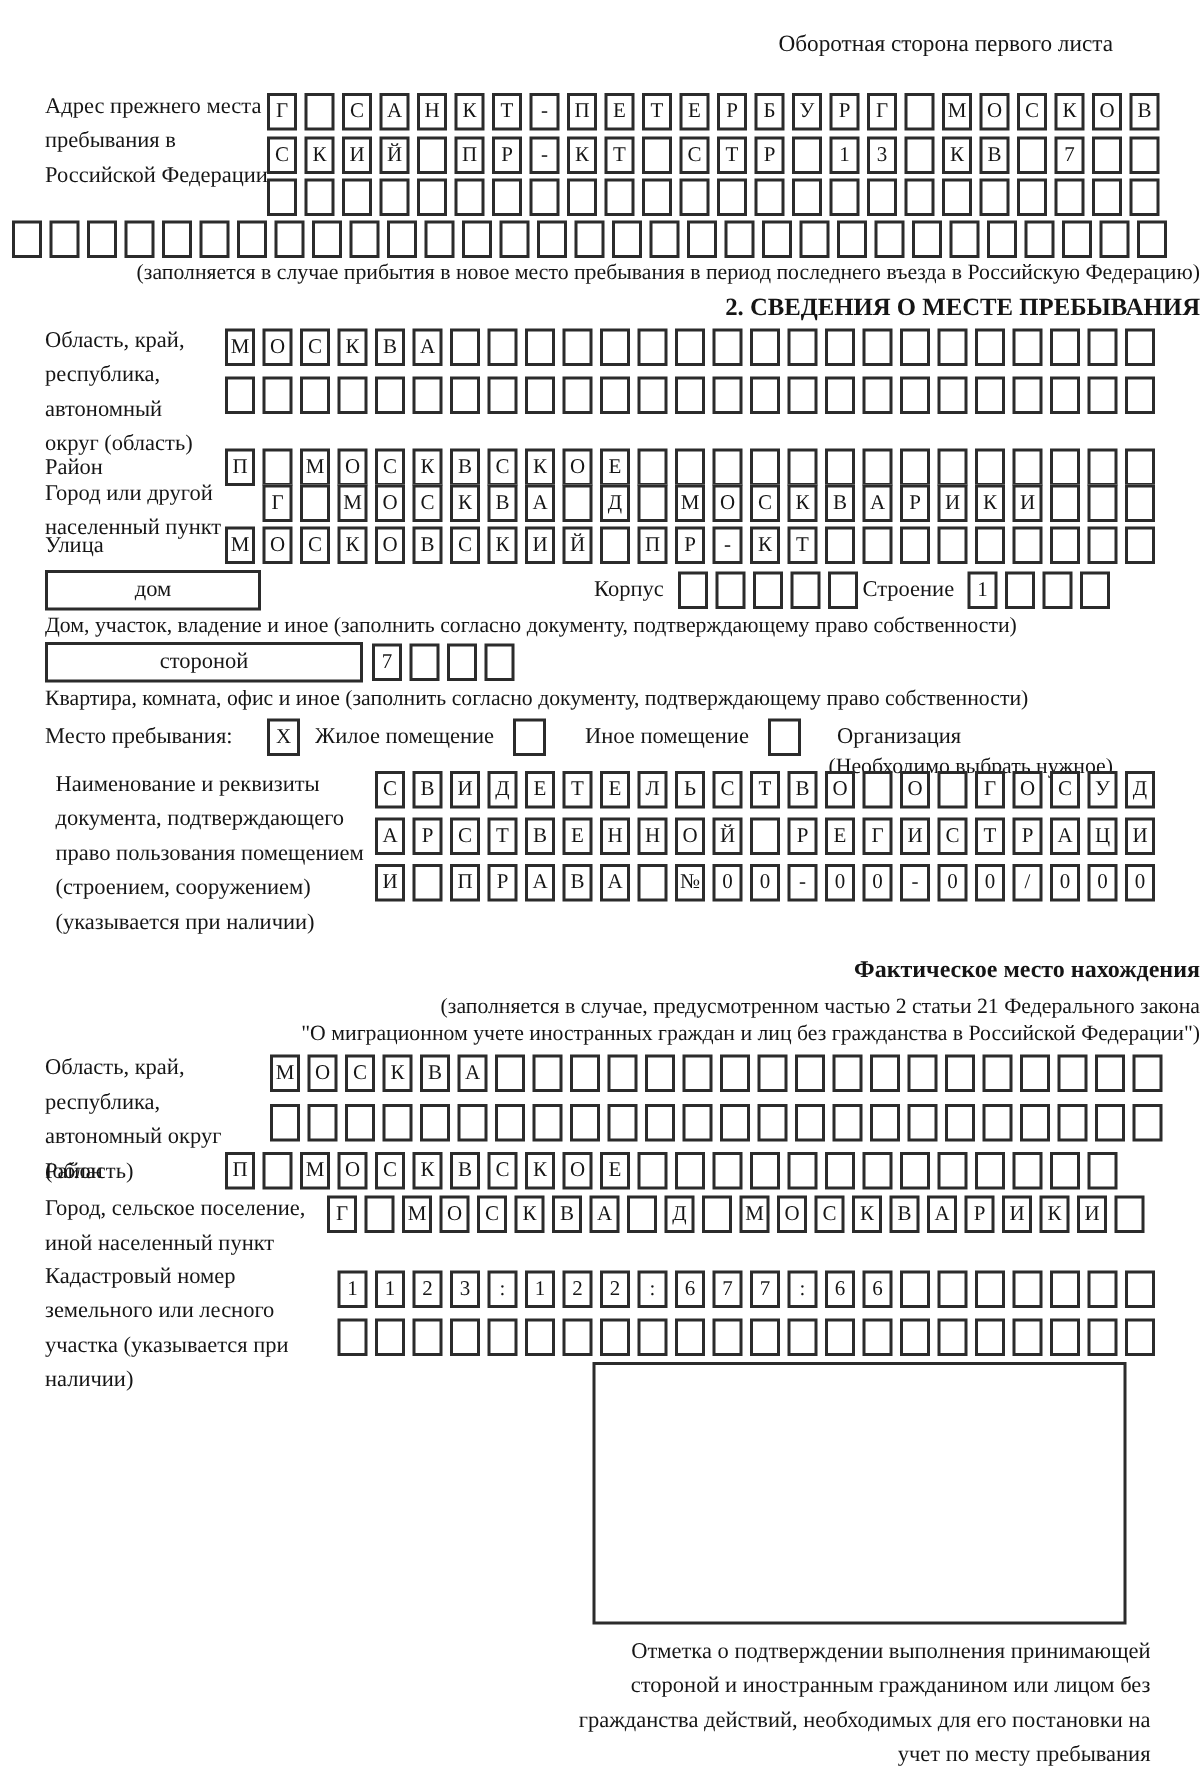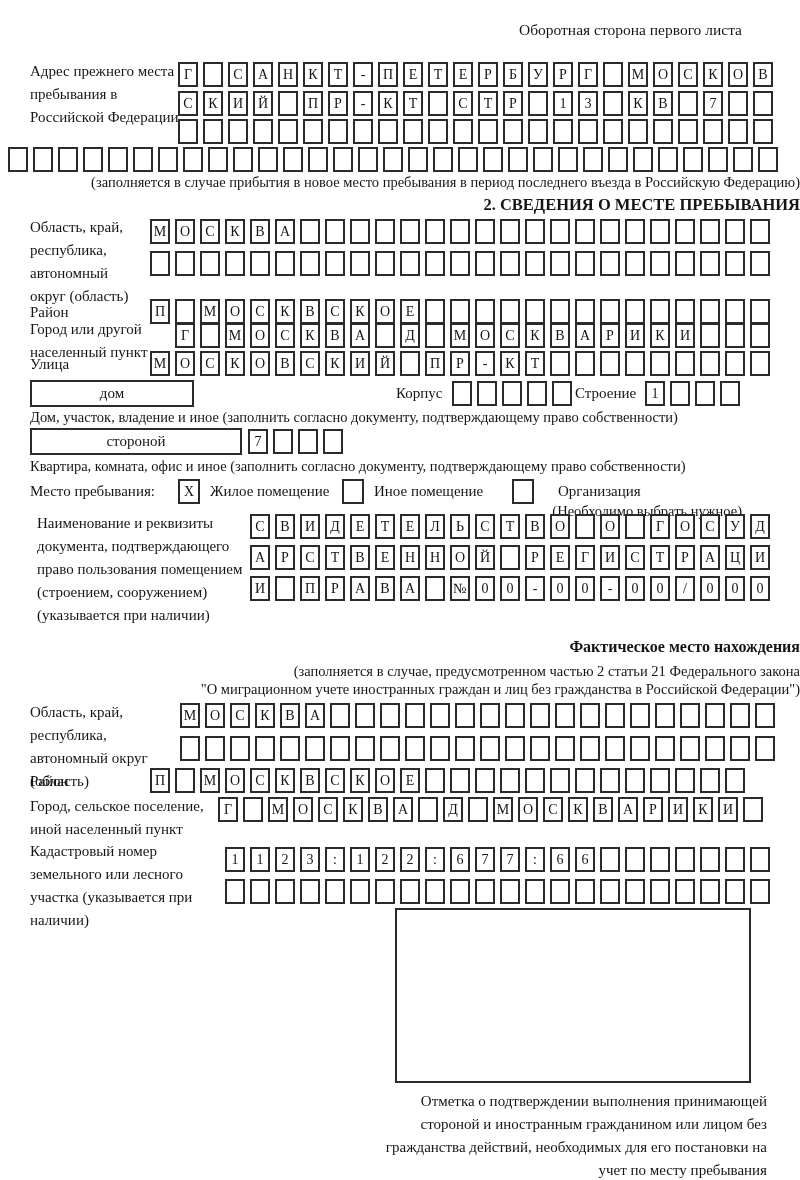--- a/index.html
+++ b/index.html
@@ -44,40 +44,40 @@
   <div class="abs lbl" style="top:301px;left:30px;">Район</div>
   <div class="cellrow" style="top:299px;left:150px;"><span class="cell">П</span><span class="cell"></span><span class="cell">М</span><span class="cell">О</span><span class="cell">С</span><span class="cell">К</span><span class="cell">В</span><span class="cell">С</span><span class="cell">К</span><span class="cell">О</span><span class="cell">Е</span><span class="cell"></span><span class="cell"></span><span class="cell"></span><span class="cell"></span><span class="cell"></span><span class="cell"></span><span class="cell"></span><span class="cell"></span><span class="cell"></span><span class="cell"></span><span class="cell"></span><span class="cell"></span><span class="cell"></span><span class="cell"></span></div>
 
   <div class="abs lbl" style="top:318px;left:30px;width:148px;">Город или другой населенный пункт</div>
   <div class="cellrow" style="top:323px;left:175px;"><span class="cell">Г</span><span class="cell"></span><span class="cell">М</span><span class="cell">О</span><span class="cell">С</span><span class="cell">К</span><span class="cell">В</span><span class="cell">А</span><span class="cell"></span><span class="cell">Д</span><span class="cell"></span><span class="cell">М</span><span class="cell">О</span><span class="cell">С</span><span class="cell">К</span><span class="cell">В</span><span class="cell">А</span><span class="cell">Р</span><span class="cell">И</span><span class="cell">К</span><span class="cell">И</span><span class="cell"></span><span class="cell"></span><span class="cell"></span></div>
 
   <div class="abs lbl" style="top:353px;left:30px;">Улица</div>
   <div class="cellrow" style="top:351px;left:150px;"><span class="cell">М</span><span class="cell">О</span><span class="cell">С</span><span class="cell">К</span><span class="cell">О</span><span class="cell">В</span><span class="cell">С</span><span class="cell">К</span><span class="cell">И</span><span class="cell">Й</span><span class="cell"></span><span class="cell">П</span><span class="cell">Р</span><span class="cell">-</span><span class="cell">К</span><span class="cell">Т</span><span class="cell"></span><span class="cell"></span><span class="cell"></span><span class="cell"></span><span class="cell"></span><span class="cell"></span><span class="cell"></span><span class="cell"></span><span class="cell"></span></div>
 
   <div class="abs" style="top:380px;left:30px;width:740px;height:30px;">
-    <div class="abs wbox" style="left:0;top:0;width:164px;">дом</div>
+    <div class="abs wbox" style="left:0;top:0;width:144px;">дом</div>
     <span class="abs inl" style="left:366px;top:0;">Корпус</span>
     <div class="cellrow" style="top:1px;left:422px;"><span class="cell"></span><span class="cell"></span><span class="cell"></span><span class="cell"></span><span class="cell"></span></div>
     <span class="abs inl" style="left:545px;top:0;">Строение</span>
     <div class="cellrow" style="top:1px;left:615px;"><span class="cell">1</span><span class="cell"></span><span class="cell"></span><span class="cell"></span></div>
   </div>
   <div class="abs cap" style="top:409px;left:30px;width:760px;">Дом, участок, владение и иное (заполнить согласно документу, подтверждающему право собственности)</div>
 
   <div class="abs" style="top:428px;left:30px;width:740px;height:30px;">
     <div class="abs wbox" style="left:0;top:0;width:212px;">стороной</div>
     <div class="cellrow" style="top:1px;left:218px;"><span class="cell">7</span><span class="cell"></span><span class="cell"></span><span class="cell"></span></div>
   </div>
   <div class="abs cap" style="top:458px;left:30px;width:760px;">Квартира, комната, офис и иное (заполнить согласно документу, подтверждающему право собственности)</div>
 
   <div class="abs" style="top:478px;left:30px;width:740px;height:28px;">
     <span class="abs inl" style="left:0;top:0;">Место пребывания:</span>
     <span class="cbox abs" style="left:148px;top:1px;">X</span>
     <span class="abs inl" style="left:180px;top:0;">Жилое помещение</span>
     <span class="cbox abs" style="left:312px;top:1px;"></span>
-    <span class="abs inl" style="left:344px;top:0;">Иное помещение</span>
+    <span class="abs inl" style="left:360px;top:0;">Иное помещение</span>
     <span class="cbox abs" style="left:482px;top:1px;"></span>
     <span class="abs inl" style="left:528px;top:0;">Организация</span>
   </div>
   <div class="abs cap center" style="top:503px;left:2px;width:740px;">(Необходимо выбрать нужное)</div>
 
   <div class="abs lbl" style="top:512px;left:18px;width:216px;margin-left:19px;">Наименование и реквизиты документа, подтверждающего право пользования помещением (строением, сооружением) (указывается при наличии)</div>
   <div class="cellrow" style="top:514px;left:250px;"><span class="cell">С</span><span class="cell">В</span><span class="cell">И</span><span class="cell">Д</span><span class="cell">Е</span><span class="cell">Т</span><span class="cell">Е</span><span class="cell">Л</span><span class="cell">Ь</span><span class="cell">С</span><span class="cell">Т</span><span class="cell">В</span><span class="cell">О</span><span class="cell"></span><span class="cell">О</span><span class="cell"></span><span class="cell">Г</span><span class="cell">О</span><span class="cell">С</span><span class="cell">У</span><span class="cell">Д</span></div>
   <div class="cellrow" style="top:545px;left:250px;"><span class="cell">А</span><span class="cell">Р</span><span class="cell">С</span><span class="cell">Т</span><span class="cell">В</span><span class="cell">Е</span><span class="cell">Н</span><span class="cell">Н</span><span class="cell">О</span><span class="cell">Й</span><span class="cell"></span><span class="cell">Р</span><span class="cell">Е</span><span class="cell">Г</span><span class="cell">И</span><span class="cell">С</span><span class="cell">Т</span><span class="cell">Р</span><span class="cell">А</span><span class="cell">Ц</span><span class="cell">И</span></div>
   <div class="cellrow" style="top:576px;left:250px;"><span class="cell">И</span><span class="cell"></span><span class="cell">П</span><span class="cell">Р</span><span class="cell">А</span><span class="cell">В</span><span class="cell">А</span><span class="cell"></span><span class="cell">№</span><span class="cell">0</span><span class="cell">0</span><span class="cell">-</span><span class="cell">0</span><span class="cell">0</span><span class="cell">-</span><span class="cell">0</span><span class="cell">0</span><span class="cell">/</span><span class="cell">0</span><span class="cell">0</span><span class="cell">0</span></div>
 

